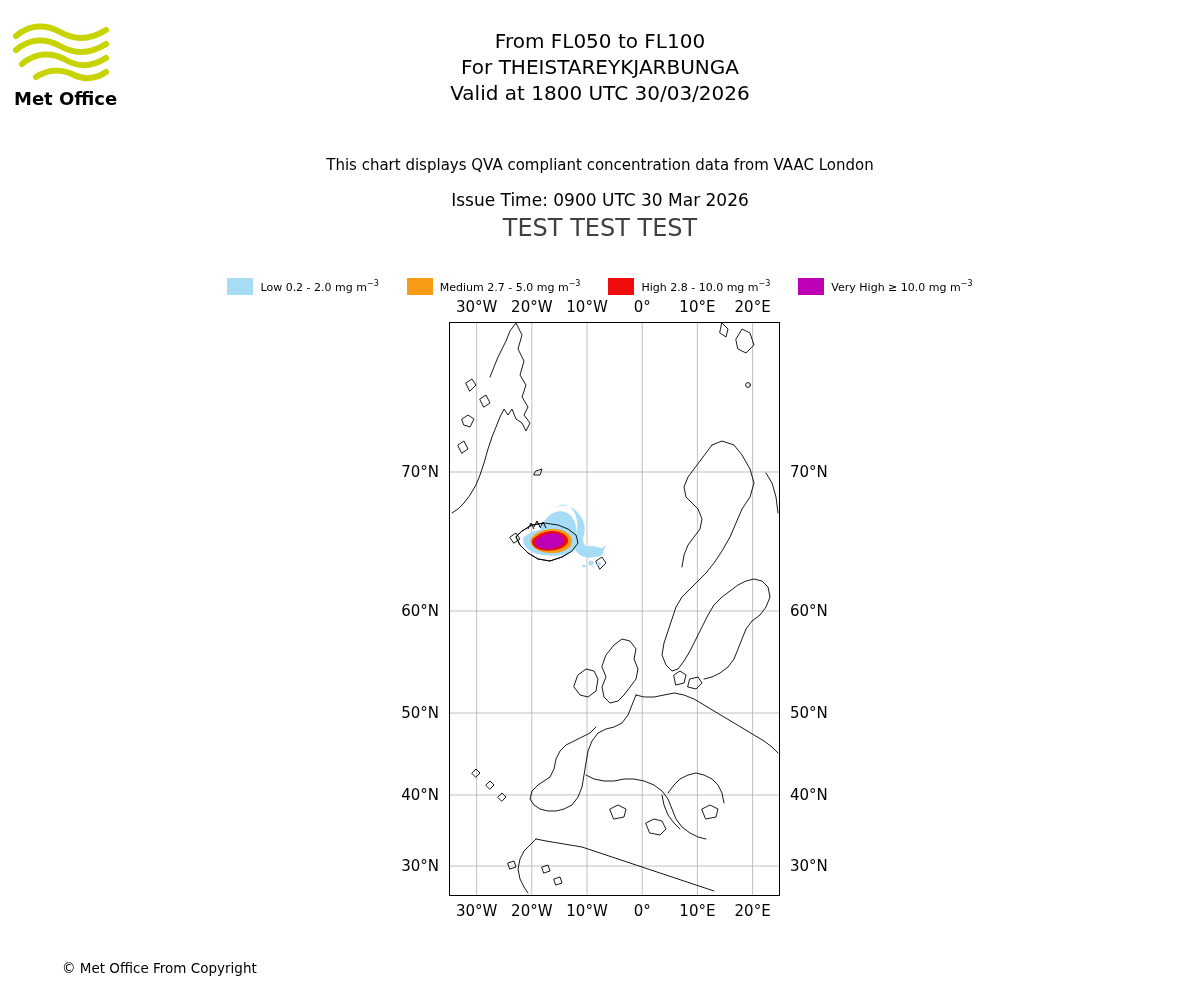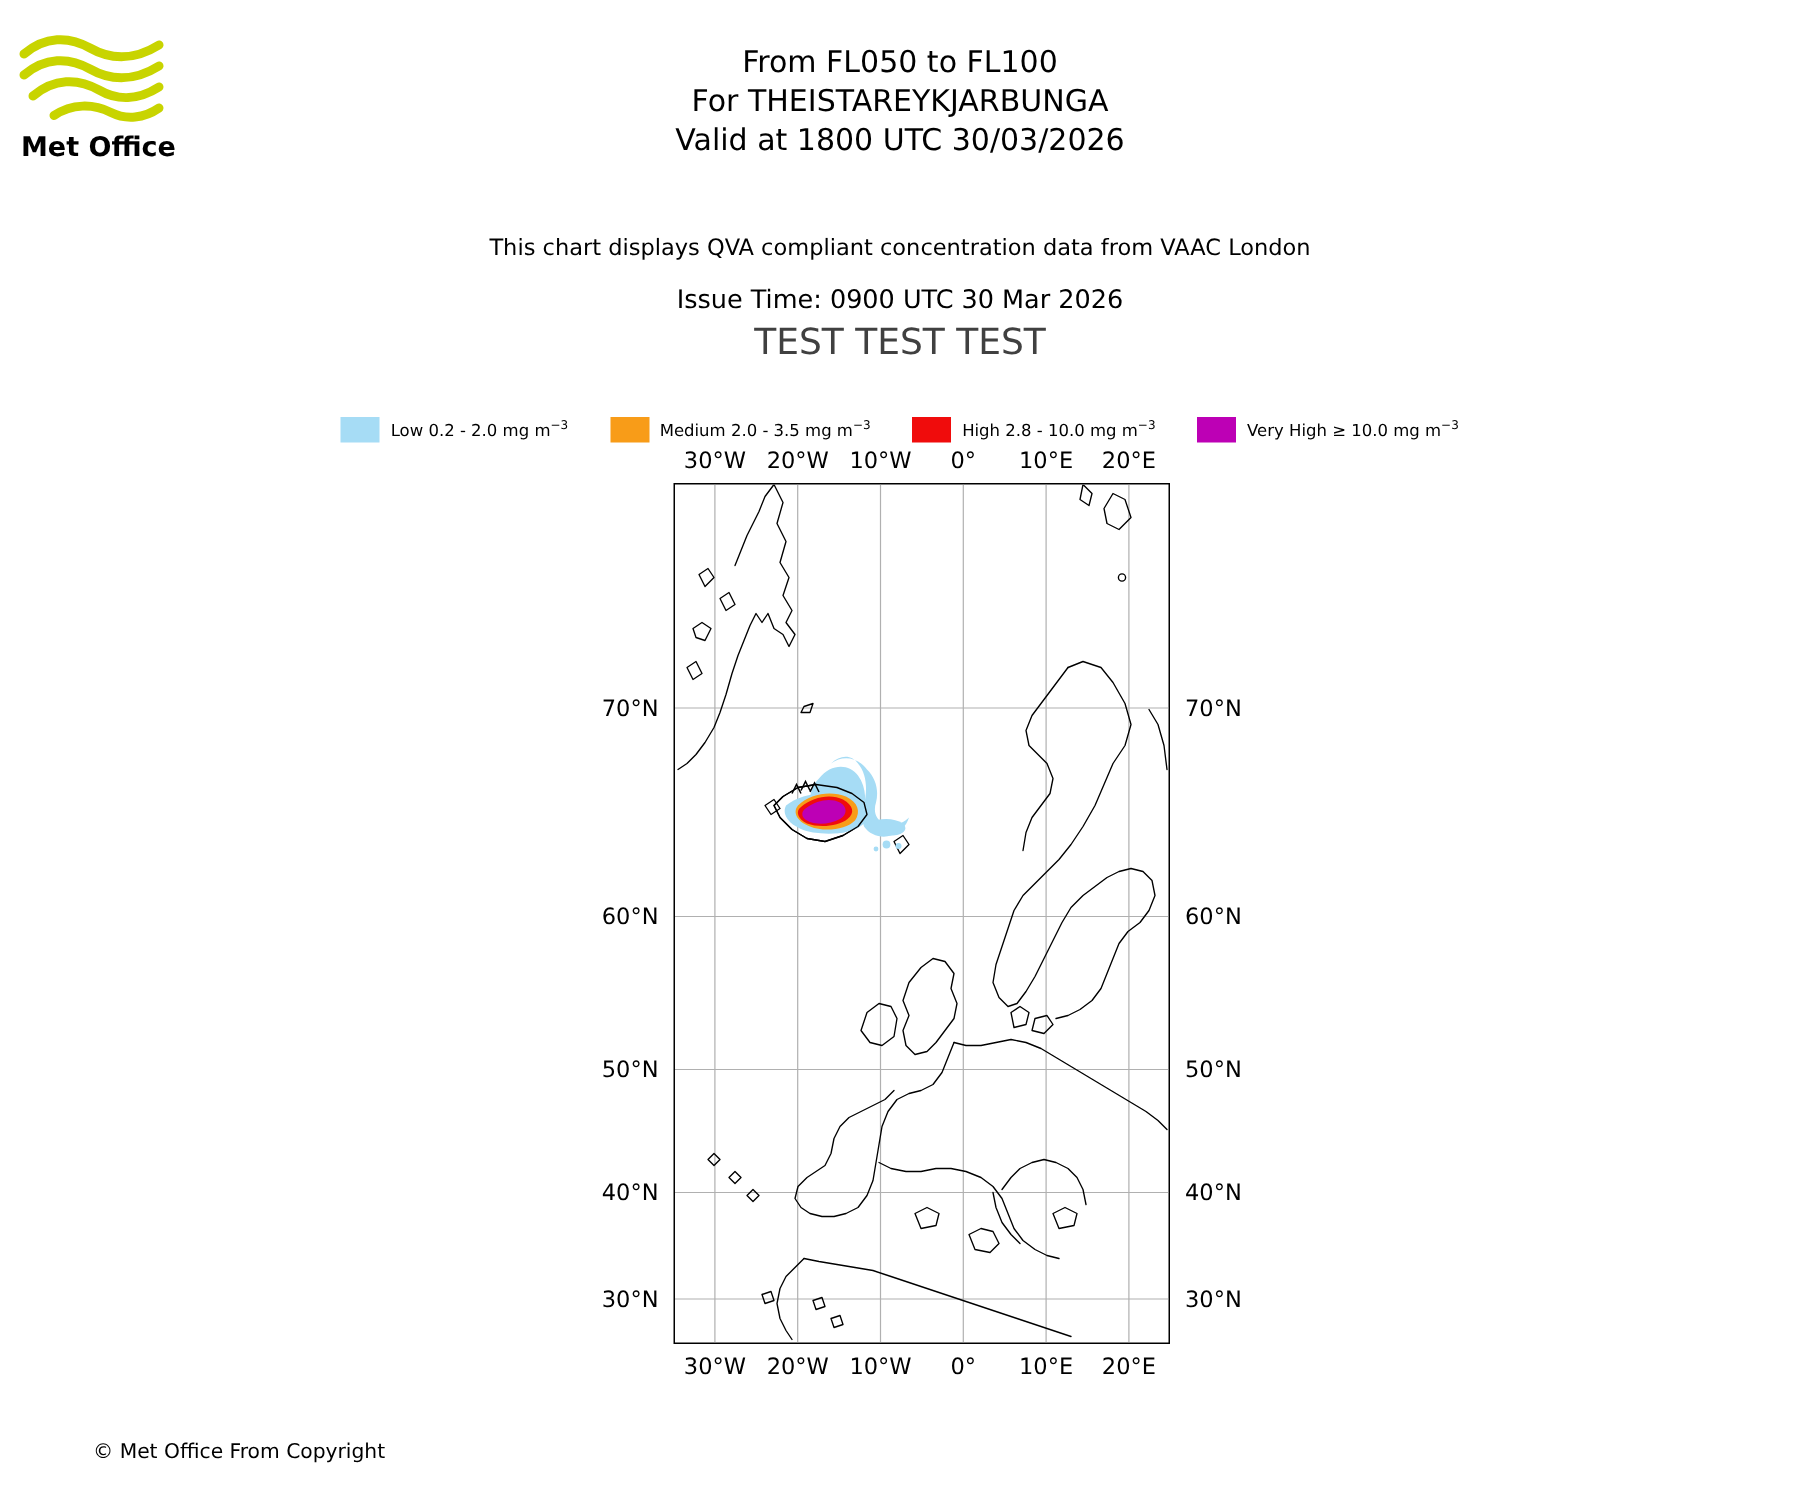--- a/index.html
+++ b/index.html
@@ -191,21 +191,21 @@
 <div id="issue-time">Issue Time: 0900 UTC 30 Mar 2026</div>
 <div id="test-banner">TEST TEST TEST</div>
 
 <div id="legend">
   <div class="legend-item">
     <span class="swatch" style="background:#a6dcf5"></span>
     <span class="legend-label"><span>Low 0.2 - 2.0 mg m</span><sup>−3</sup></span>
   </div>
   <div class="legend-item">
     <span class="swatch" style="background:#f89c18"></span>
-    <span class="legend-label"><span>Medium 2.0 - 3.5 mg m</span><sup>−3</sup></span>
+    <span class="legend-label"><span>Medium 2.7 - 5.0 mg m</span><sup>−3</sup></span>
   </div>
   <div class="legend-item">
     <span class="swatch" style="background:#f00c0c"></span>
     <span class="legend-label"><span>High 2.8 - 10.0 mg m</span><sup>−3</sup></span>
   </div>
   <div class="legend-item">
     <span class="swatch" style="background:#bd00b5"></span>
     <span class="legend-label"><span>Very High ≥ 10.0 mg m</span><sup>−3</sup></span>
   </div>
 </div>

